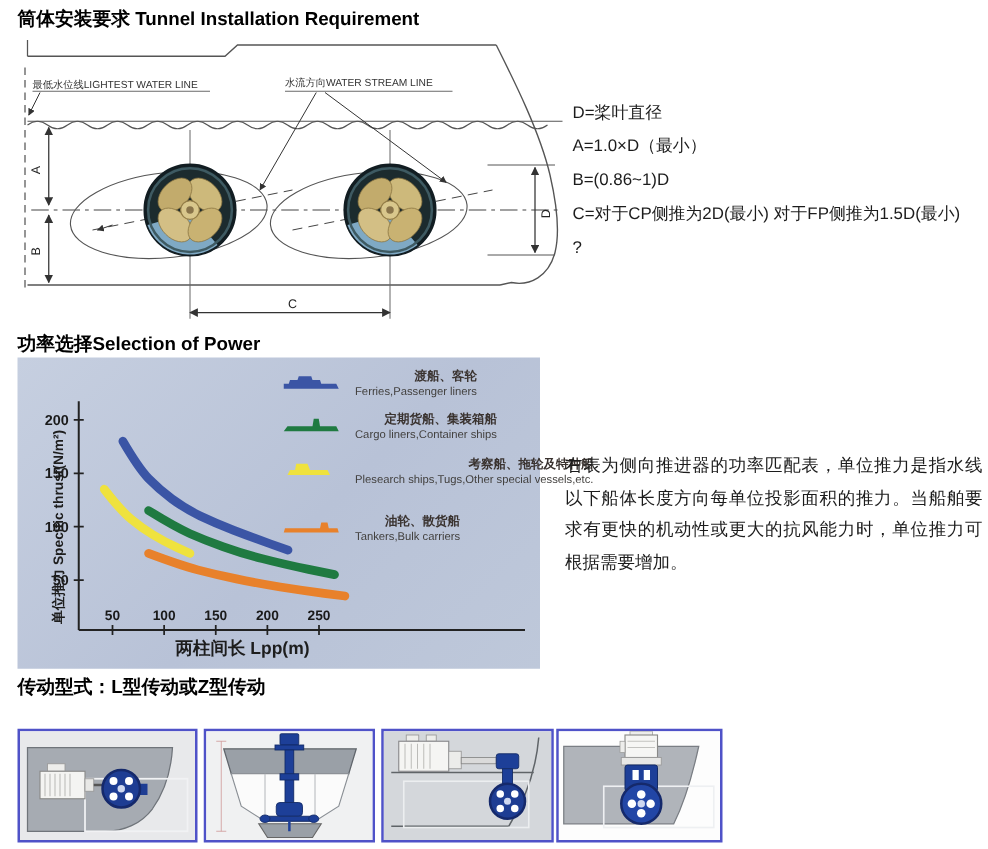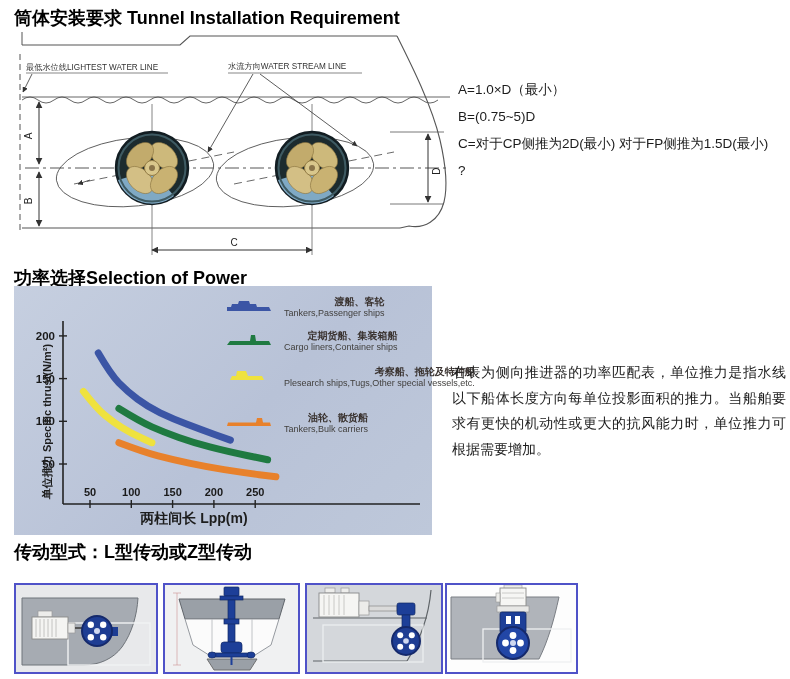--- a/index.html
+++ b/index.html
@@ -1,19 +1,19 @@
 <!DOCTYPE html>
 <html><head>
 <meta charset="utf-8">
 <style>
   html,body{margin:0;padding:0;background:#fff;}
   .page{position:relative;width:790px;height:679px;background:#fff;
         font-family:"Liberation Sans","DejaVu Sans",sans-serif;color:#111;overflow:hidden;}
   .abs{position:absolute;}
-  .h-title{font-size:18px;font-weight:700;color:#000;white-space:nowrap;}
+  .h-title{font-size:15px;font-weight:700;color:#000;white-space:nowrap;}
   .notes{left:458px;top:76px;width:327px;font-size:13.5px;line-height:27px;color:#1c1c1c;}
   .note-line{margin:0;}
   .para{left:452px;top:360px;width:334px;font-size:14px;line-height:25.5px;
         text-align:justify;color:#1c1c1c;}
   svg text{font-family:"Liberation Sans","DejaVu Sans",sans-serif;}
   
   .diagram{left:10px;top:28px;width:445px;height:245px;}
   
   .chart{left:14px;top:286px;width:418px;height:249px;background:linear-gradient(135deg,#c6cfe0 0%,#b8c2d7 55%,#bec8da 100%);}
   .chart svg.plot{position:absolute;left:0;top:0;}
@@ -102,22 +102,23 @@
       <line x1="22" y1="46" x2="13" y2="64" stroke="#333" stroke-width="0.8" marker-end="url(#arr)"></line>
 
       <text x="218" y="41" font-size="8.2" fill="#333">水流方向WATER STREAM LINE</text>
       <line x1="218" y1="45" x2="352" y2="45" stroke="#555" stroke-width="0.7"></line>
       <line x1="243" y1="46" x2="198" y2="124" stroke="#333" stroke-width="0.8" marker-end="url(#arr)"></line>
       <line x1="250" y1="46" x2="347" y2="118" stroke="#333" stroke-width="0.8" marker-end="url(#arr)"></line>
     </svg>
   </div>
 
   <div class="abs notes">
+    <p class="note-line">D=桨叶直径</p>
     <p class="note-line">A=1.0×D（最小）</p>
-    <p class="note-line">B=(0.75~5)D</p>
+    <p class="note-line">B=(0.86~1)D</p>
     <p class="note-line">C=对于CP侧推为2D(最小) 对于FP侧推为1.5D(最小)</p>
     <p class="note-line">?</p>
   </div>
 
   <div class="abs h-title" style="left:14px;top:266px;">功率选择Selection of Power</div>
 
   <div class="abs chart">
     <svg class="plot" id="chart-svg" width="418" height="249" viewBox="0 0 418 249">
       <line x1="49" y1="218" x2="406" y2="218" stroke="#222" stroke-width="1.6"></line>
       <line x1="49" y1="35" x2="49" y2="218" stroke="#222" stroke-width="1.6"></line>
@@ -151,21 +152,21 @@
     <div class="ylab">单位推力 Specific thrust(N/m²)</div>
     <div class="xlab">两柱间长 Lpp(m)</div>
 
     <div class="legend">
       <div class="lg-row" style="top:10px;">
         <svg class="lg-icon" width="46" height="14" viewBox="0 0 46 14">
           <path d="M1,13 H45 L43,9 H31 L30,6 H24 L23,3 H13 L12,6 H6 L5,9 H1 Z" fill="#3b55a5"></path>
         </svg>
         <div class="lg-txt">
           <div class="lg-zh">渡船、客轮</div>
-          <div class="lg-en">Tankers,Passenger ships</div>
+          <div class="lg-en">Ferries,Passenger liners</div>
         </div>
       </div>
       <div class="lg-row" style="top:44px;">
         <svg class="lg-icon" width="46" height="14" viewBox="0 0 46 14">
           <path d="M1,13 H45 L43,9 H30 L29,3 H25 L24,9 H4 Z" fill="#1f7a41"></path>
         </svg>
         <div class="lg-txt">
           <div class="lg-zh">定期货船、集装箱船</div>
           <div class="lg-en">Cargo liners,Container ships</div>
         </div>

